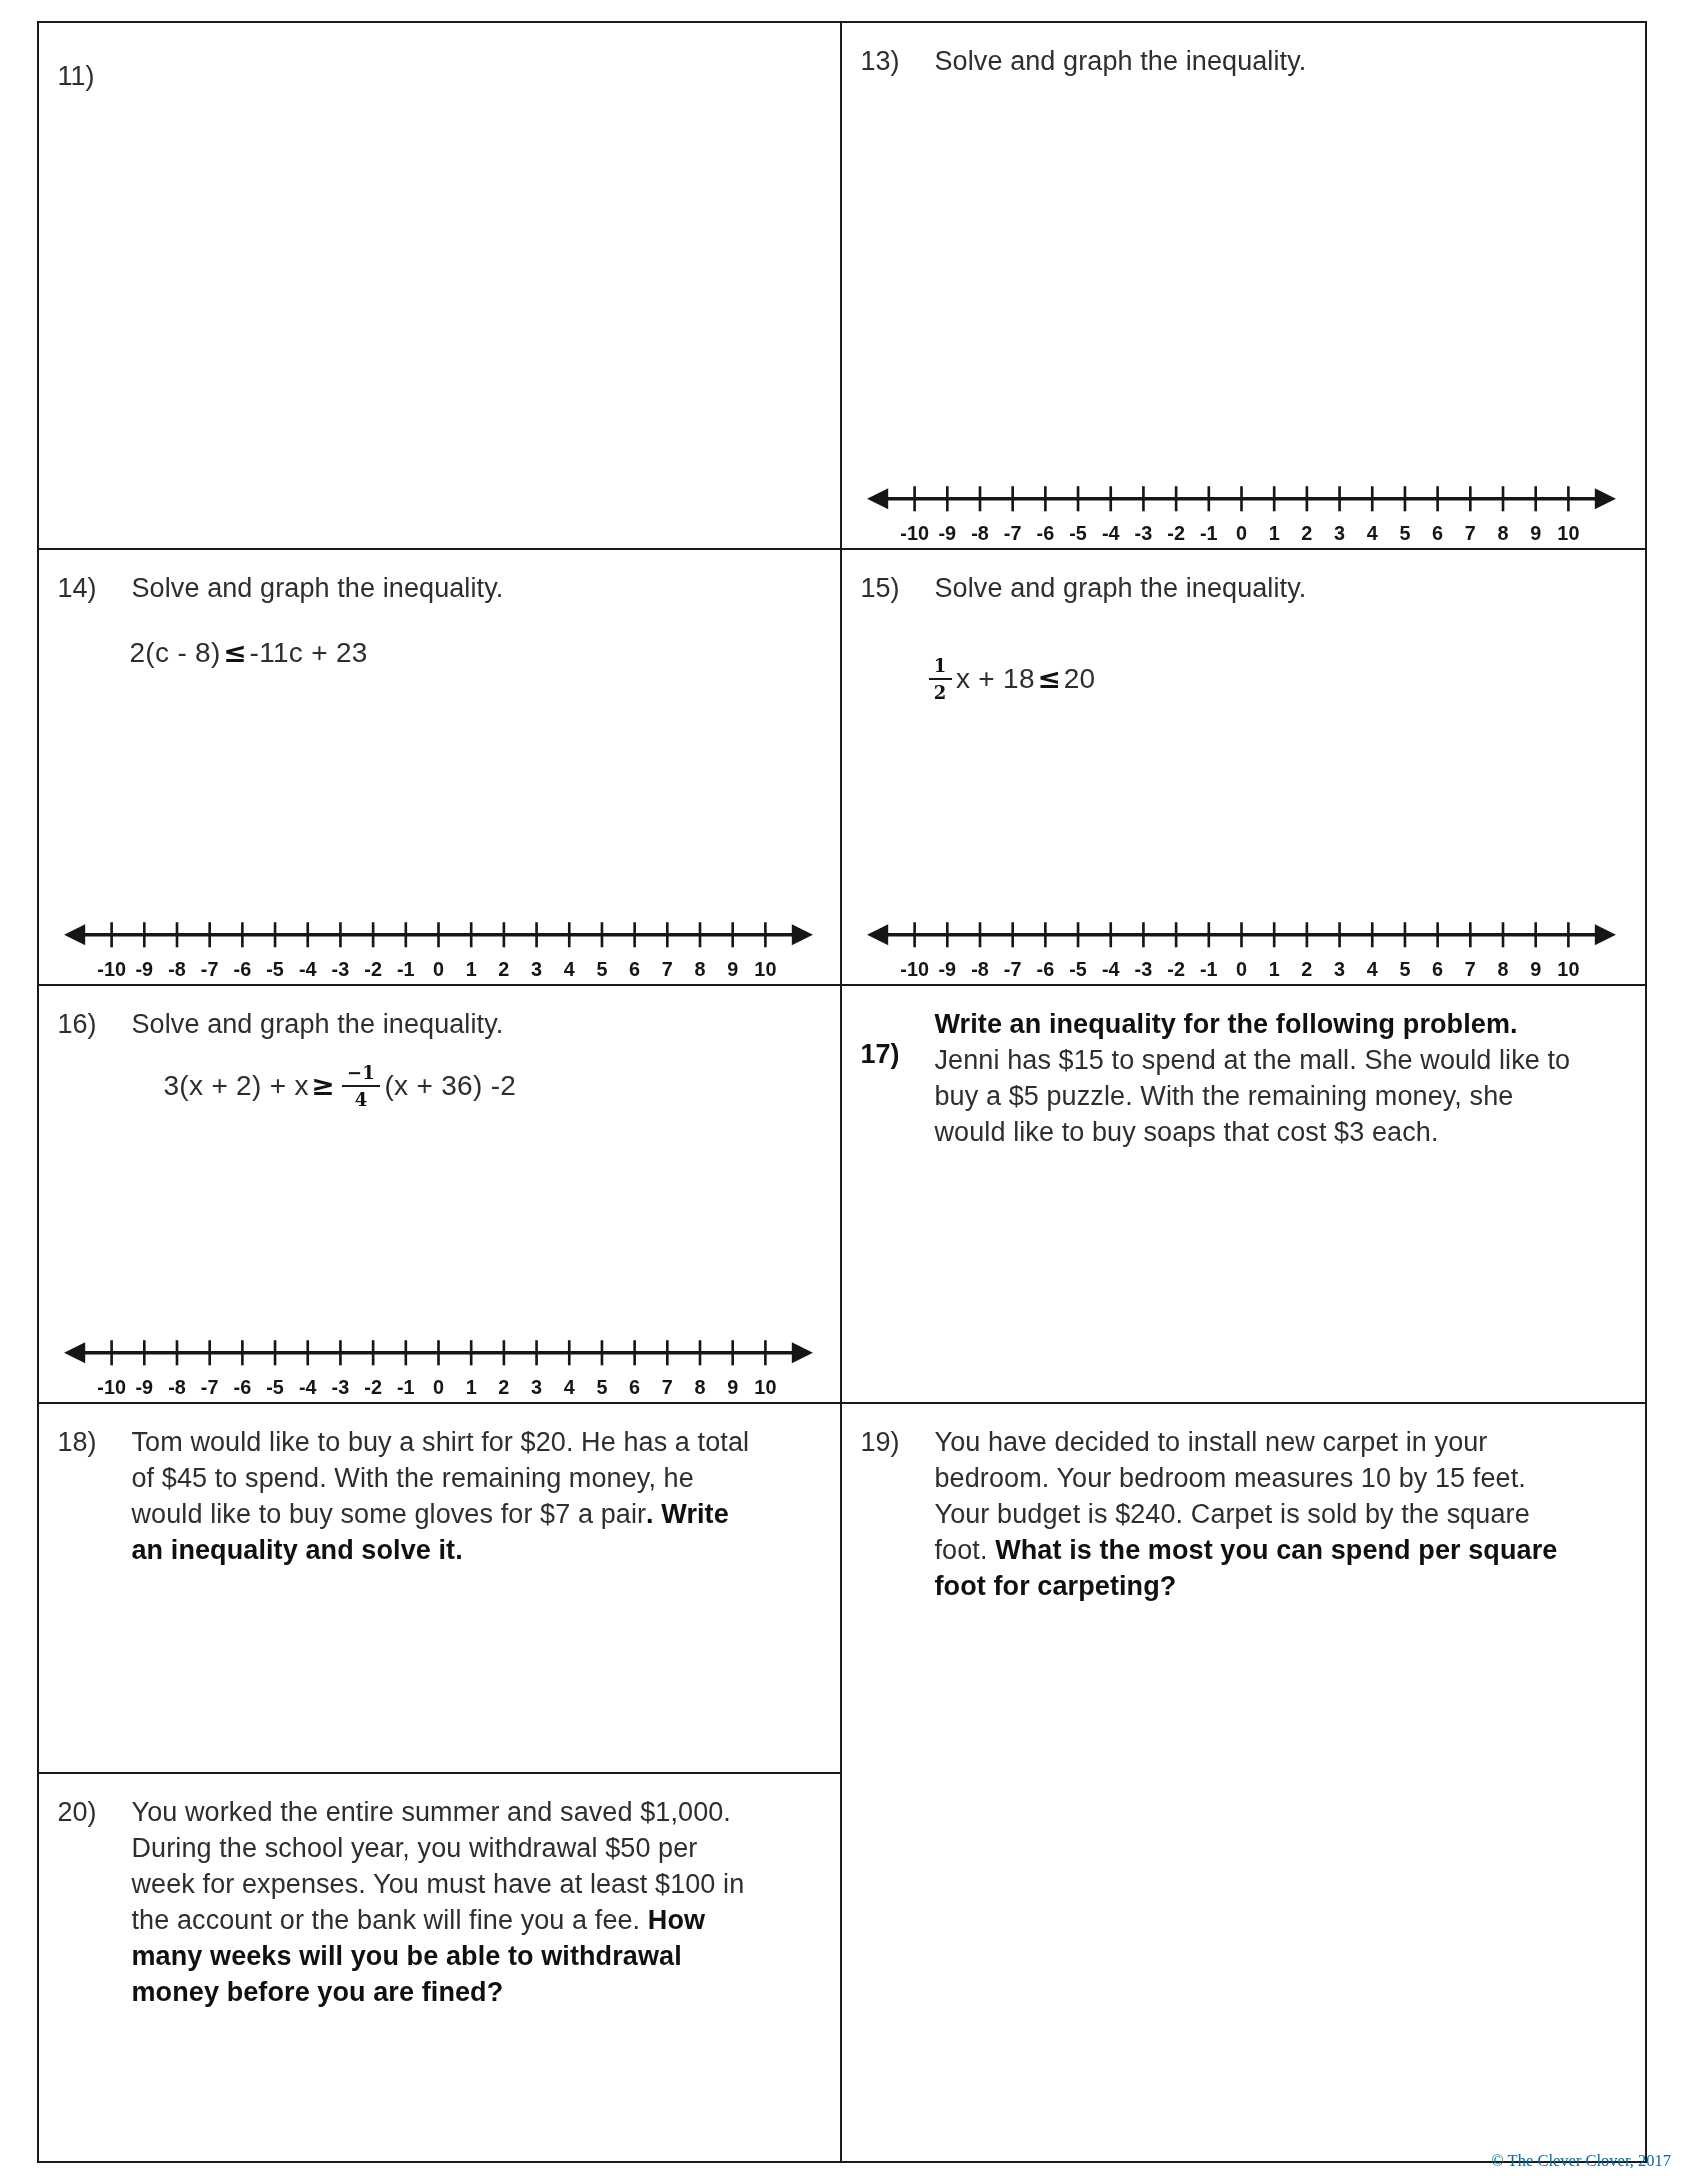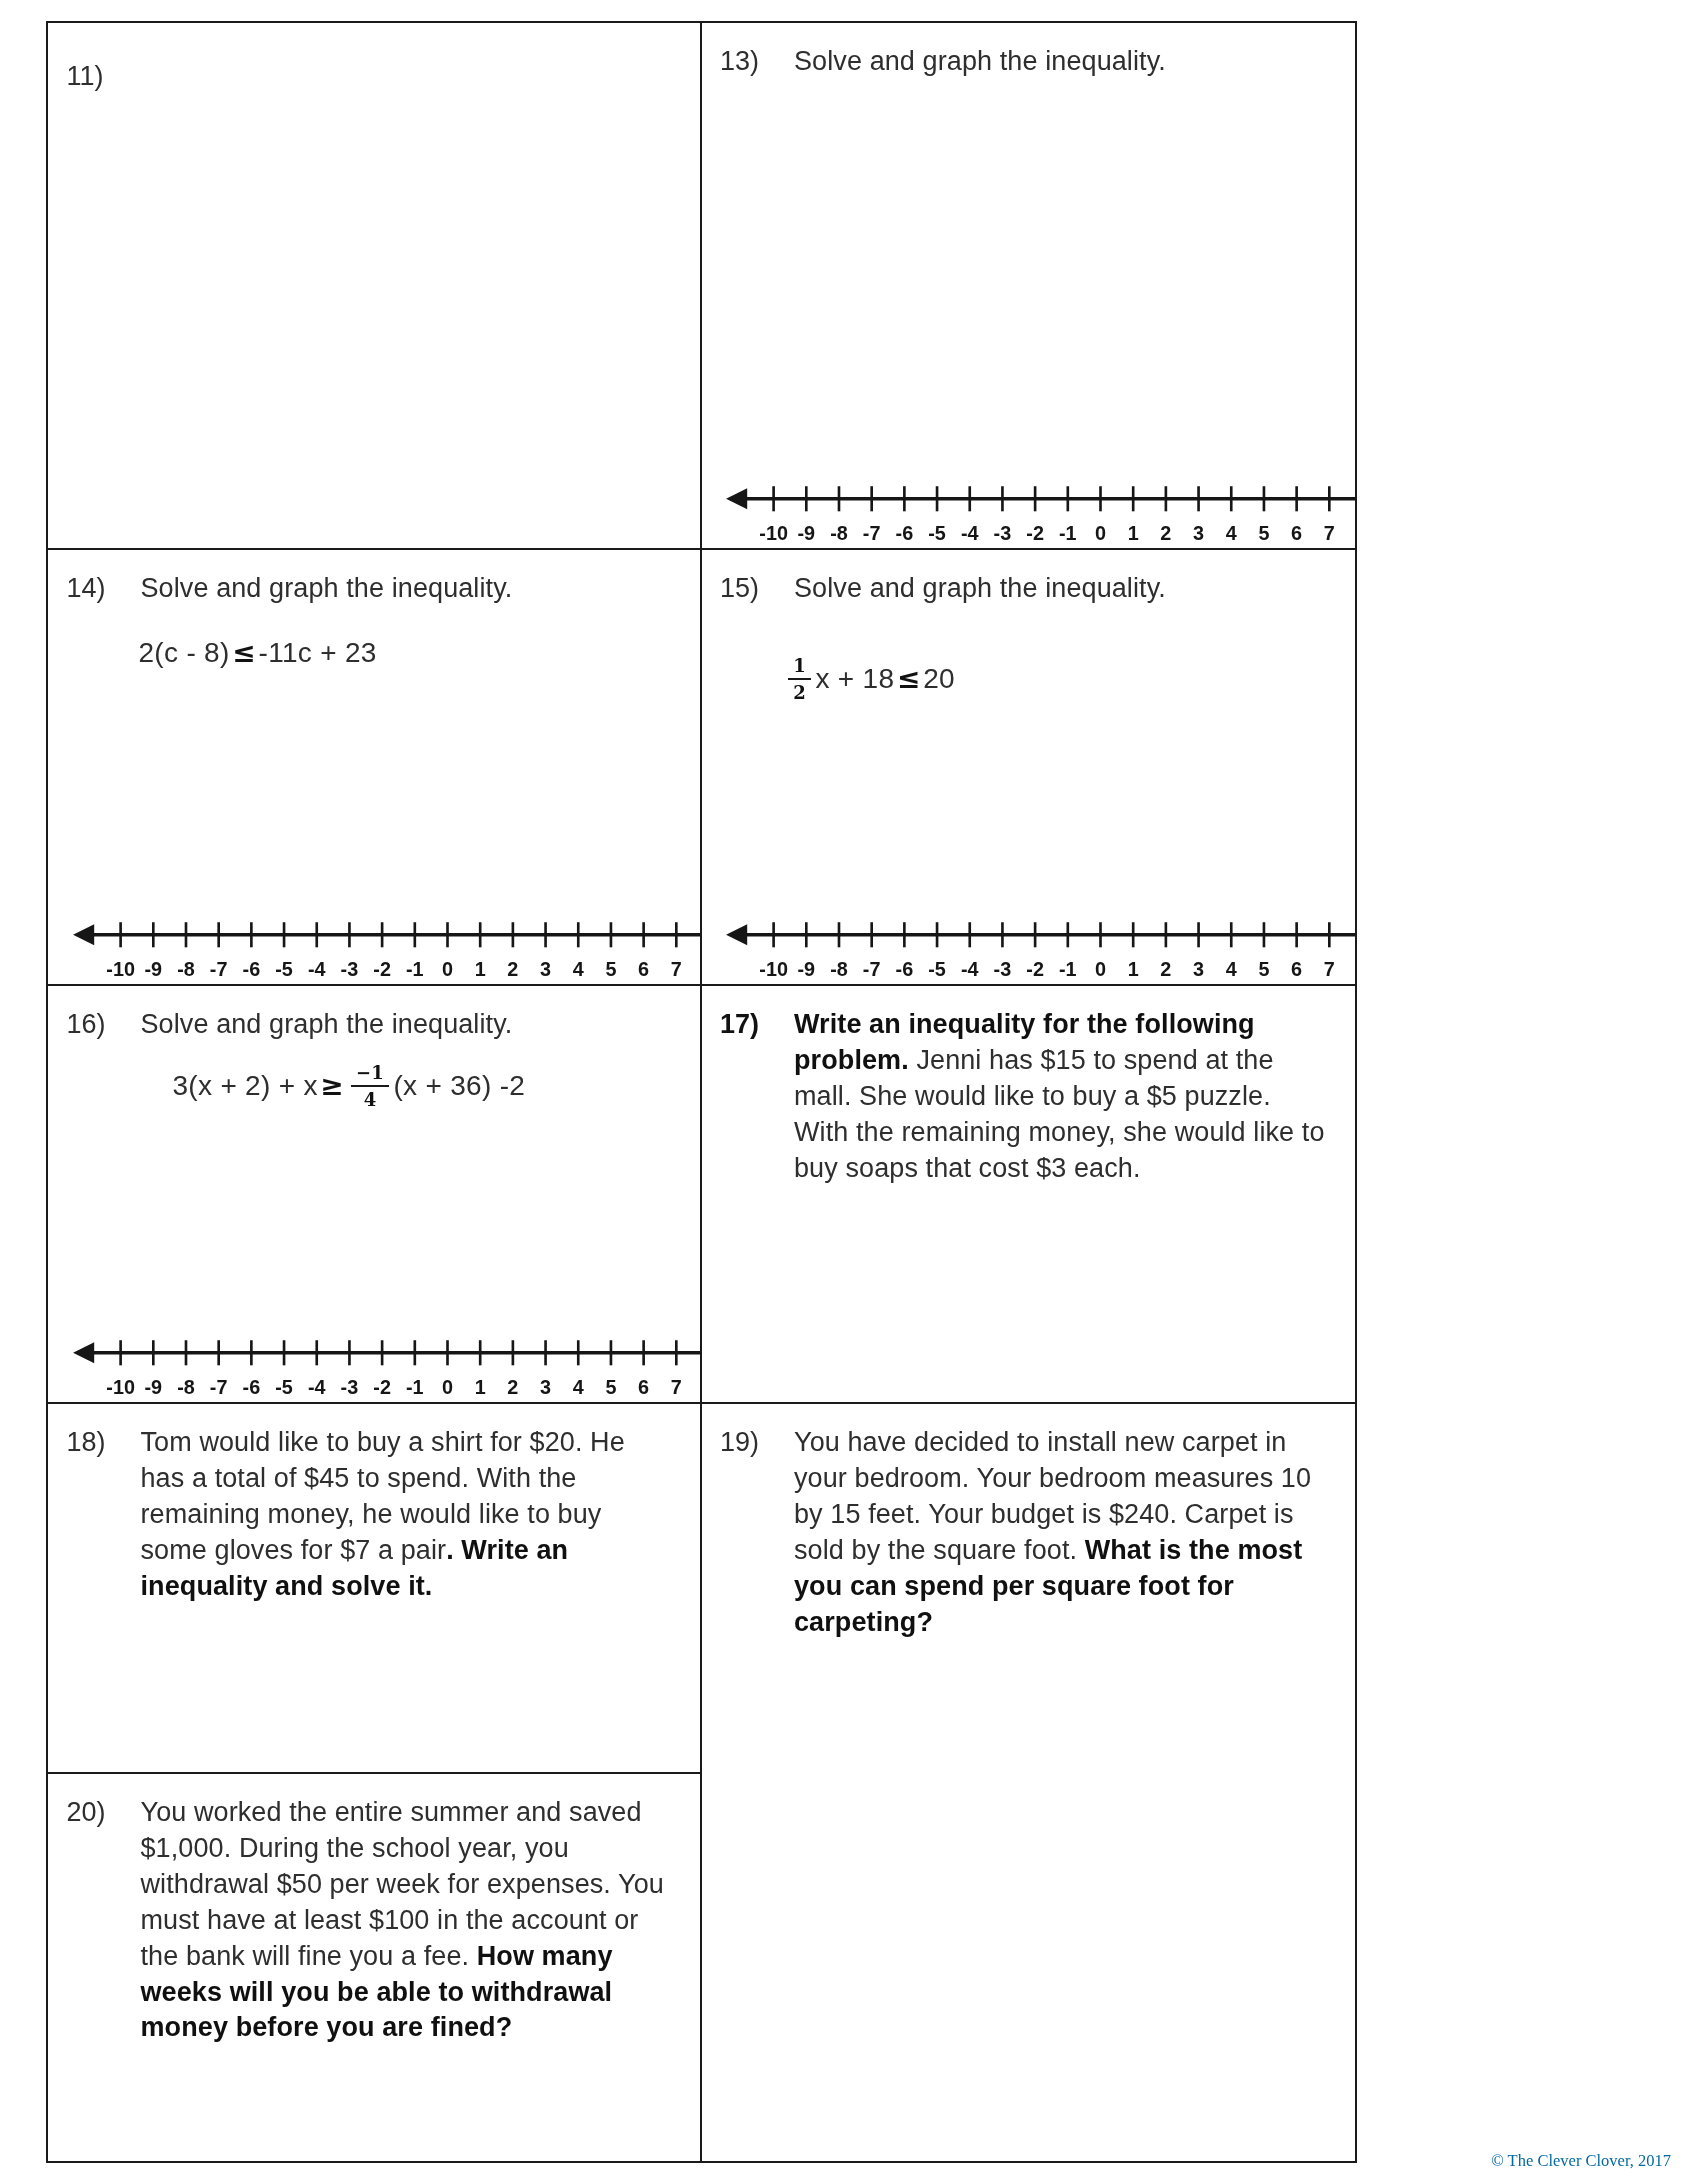--- a/index.html
+++ b/index.html
@@ -4,22 +4,22 @@
 <style>
   html,body{margin:0;padding:0;background:#ffffff;}
   .sheet{
     position:relative;
     width:1687px;height:2183px;
     background:#ffffff;
     font-family:"Liberation Sans",sans-serif;
     color:#333;
   }
   .grid{
-    position:absolute;left:46px;top:21px;
-    width:1311px;height:2142px;
+    position:absolute;left:37px;top:21px;
+    width:1610px;height:2142px;
     border:2.6px solid #1a1a1a;
     box-sizing:border-box;
     display:grid;
     grid-template-columns:1fr 1fr;
     grid-template-rows:527px 436px 418px 370px 1fr;
   }
   .cell{
     position:relative;
     box-sizing:border-box;
     border-right:2.6px solid #1a1a1a;
@@ -30,21 +30,21 @@
   .cell:nth-child(2n){border-right:none;}
   .cell:nth-last-child(-n+2){border-bottom:none;}
   .row1{padding-top:36px;}
   .prob{display:flex;align-items:flex-start;}
   .plabel{
     flex:none;width:74px;
     font-size:27px;line-height:1.32;
     color:#2e2e2e;
   }
   .c11 .plabel,.c12 .plabel{width:114px;}
-  .c17 .plabel{font-weight:bold;color:#111;}
+  .c17 .plabel{font-weight:bold;color:#111;margin-top:30px;}
   .pcol{flex:1;min-width:0;}
   .ptext{
     font-size:27px;line-height:1.33;
     max-width:636px;
     color:#2e2e2e;
     letter-spacing:0.1px;
   }
   .ptext .b{font-weight:bold;color:#101010;}
   .equation{
     font-size:28px;line-height:1.2;

